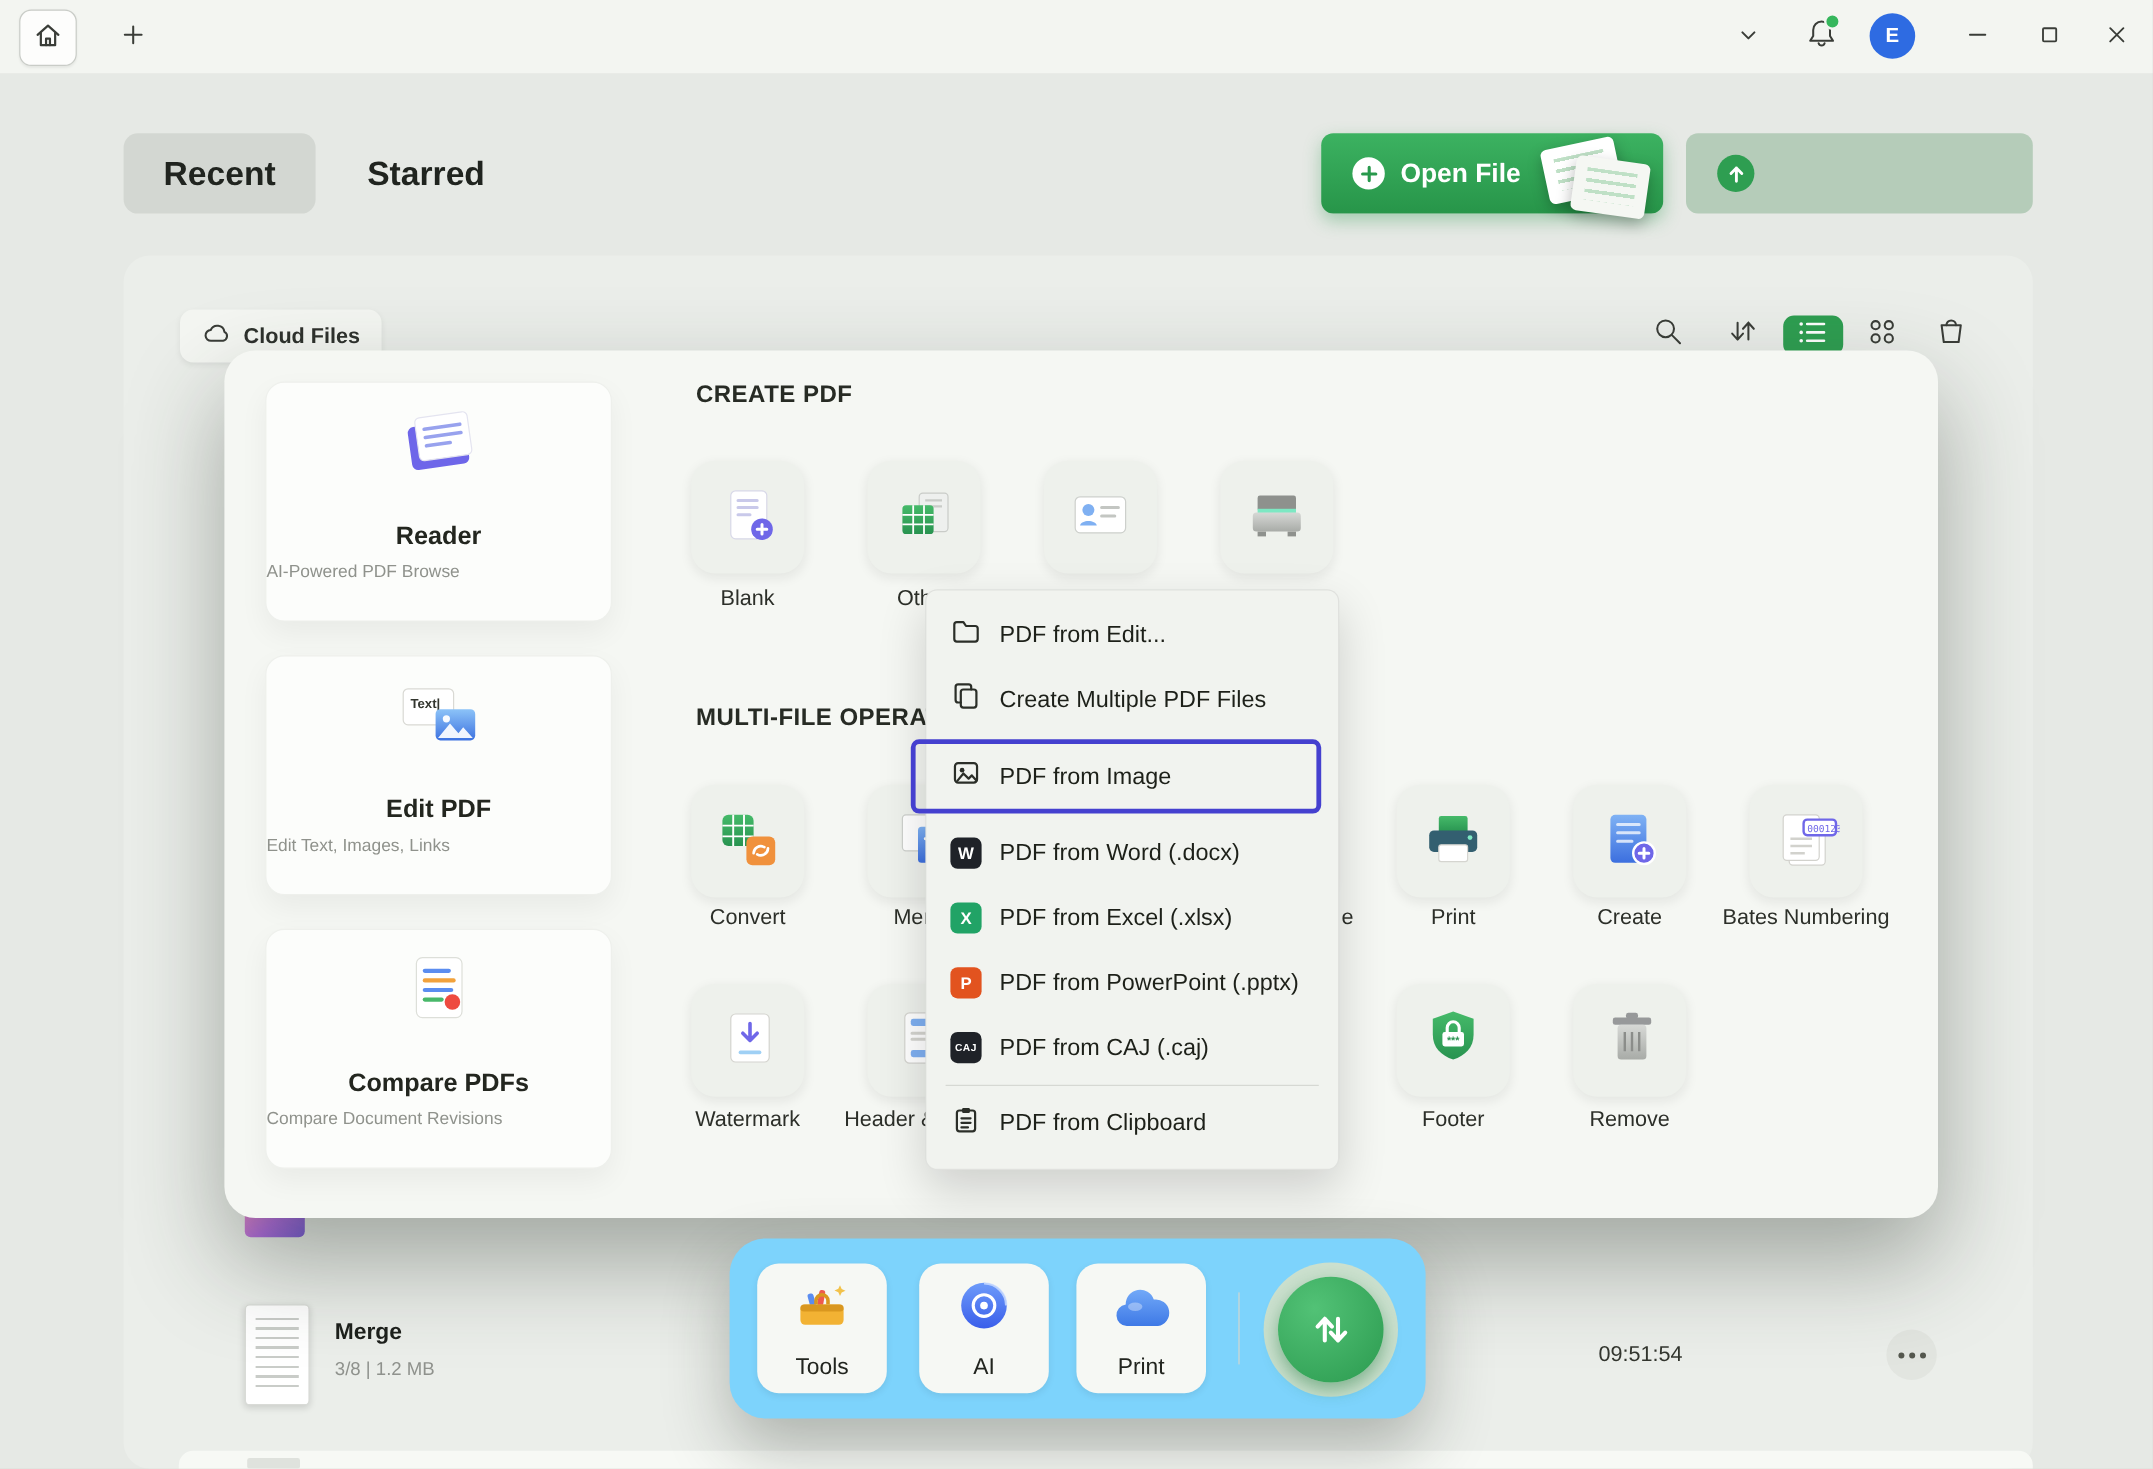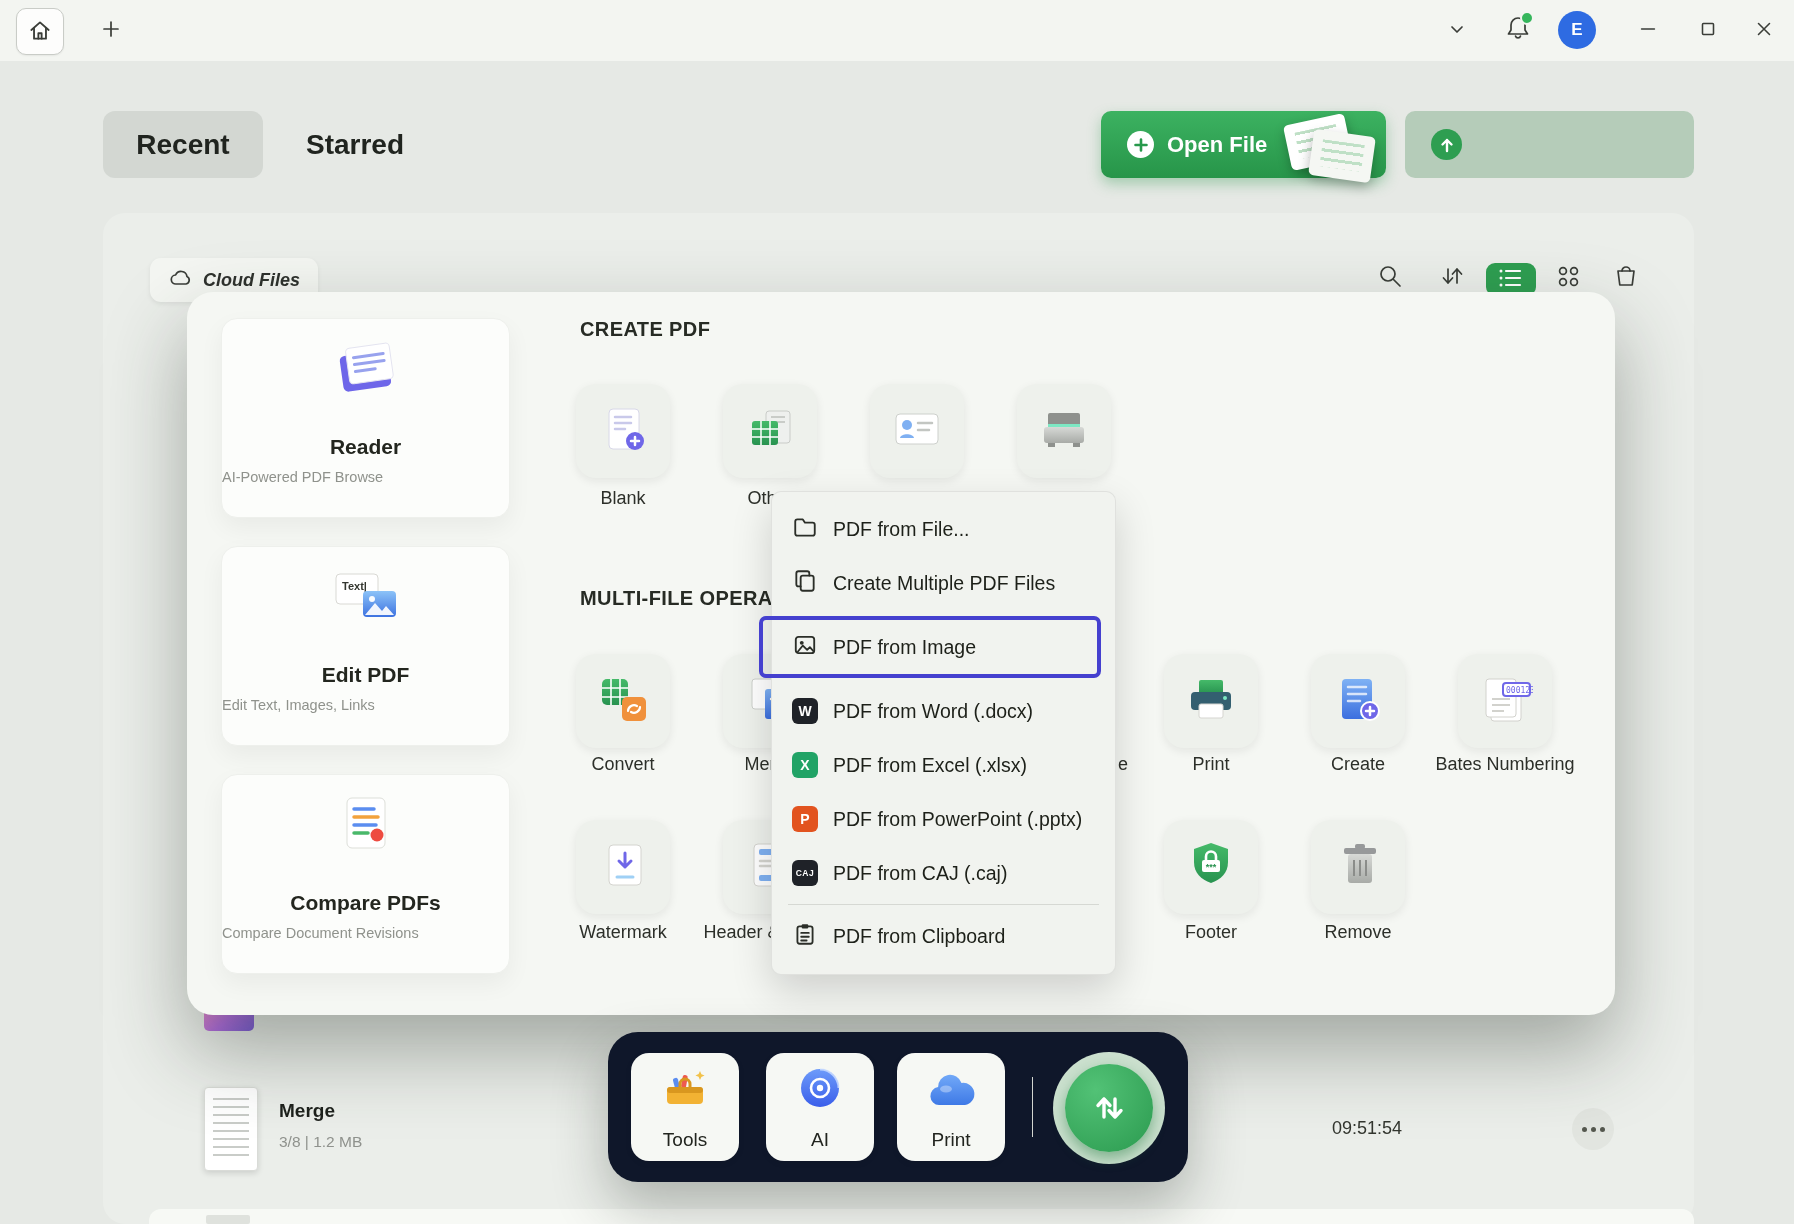--- a/index.html
+++ b/index.html
@@ -33,21 +33,21 @@
            background:repeating-linear-gradient(#bfe0c6 0 3px,transparent 3px 9px);}
   .upload{left:1405px;top:111px;width:289px;height:67px;border-radius:10px;background:#b5ccb9;}
   .up-circ{position:absolute;left:26px;top:18px;width:31px;height:31px;border-radius:50%;background:#2e9e51;}
   .up-label{position:absolute;left:70px;top:0;height:67px;display:flex;align-items:center;
             color:#1d3a26;font-size:21px;font-weight:600;}
 
   
   .panel{left:103px;top:213px;width:1591px;height:1011px;border-radius:22px;background:#ebeeea;}
   .cloudchip{left:150px;top:258px;height:44px;padding:0 18px;display:flex;align-items:center;gap:9px;
              background:#f4f6f2;border-radius:11px;box-shadow:0 2px 5px rgba(0,0,0,.07);
-             font-size:18px;font-weight:600;color:#2e312d;z-index:2;font-style:italic;}
+             font-size:18px;font-weight:600;color:#2e312d;z-index:2;}
   .pic{z-index:2;}
   .greenpill{left:1486px;top:263px;width:50px;height:33px;border-radius:9px;background:#2e9e51;z-index:2;}
 
   .thumb-pink{left:204px;top:995px;width:50px;height:36px;border-radius:5px;z-index:1;
               background:linear-gradient(135deg,#f08ac0,#b06ae0 55%,#7a5bd8);}
   .thumb-doc{left:204px;top:1087px;width:52px;height:82px;background:#fff;border:1px solid #d9dbd7;
              border-radius:4px;box-shadow:0 2px 6px rgba(0,0,0,.14);z-index:1;}
   .thumb-doc i{position:absolute;left:8px;right:8px;top:10px;height:60px;
                background:repeating-linear-gradient(#c9ccc8 0 2px,transparent 2px 8px);}
   .rowname{left:279px;top:1100px;font-size:19px;font-weight:600;color:#1d201c;z-index:1;}
@@ -84,21 +84,21 @@
           border-radius:7px;pointer-events:none;}
   .mi{stroke:#2b2e28;stroke-width:1.7;fill:none;stroke-linecap:round;stroke-linejoin:round;}
   .badge{width:26px;height:26px;border-radius:6px;color:#fff;display:flex;align-items:center;
          justify-content:center;font-weight:700;font-size:14px;flex:none;}
   .bw{background:#1f2228;} .bx{background:#21a366;} .bp{background:#e2531f;}
   .bc{background:#1f2228;font-size:8.5px;letter-spacing:.5px;}
   .msep{height:1px;background:#d6d8d3;margin:4px 16px;}
   .mlabel{white-space:nowrap;}
 
   
-  .dock{left:608px;top:1032px;width:580px;height:150px;border-radius:30px;background:#0f172a;
+  .dock{left:608px;top:1032px;width:580px;height:150px;border-radius:30px;background:#7dd3fc;
         box-shadow:0 24px 55px rgba(30,40,30,.30);z-index:20;}
   .dtile{position:absolute;top:21px;width:108px;height:108px;border-radius:18px;background:#f6f8f4;
          box-shadow:0 2px 6px rgba(0,0,0,.08);}
   .dtile .di{position:absolute;left:0;top:12px;width:100%;display:flex;justify-content:center;}
   .dtile .dl{position:absolute;left:0;bottom:10px;width:100%;text-align:center;
              font-size:19px;color:#22251f;}
   .dsep{position:absolute;left:424px;top:45px;width:1px;height:60px;background:#d3d6d0;}
   .gbtn{position:absolute;left:445px;top:20px;width:112px;height:112px;border-radius:50%;background:#cbe0ce;}
   .gbtn-in{position:absolute;inset:12px;border-radius:50%;background:radial-gradient(circle at 35% 30%,#52c276,#2b9a4f);
            box-shadow:0 6px 14px rgba(30,120,60,.45);display:flex;align-items:center;justify-content:center;}
@@ -514,21 +514,21 @@
     <div class="abs tlabel" style="left:944px;top:630px;">Footer</div>
     <div class="abs tlabel" style="left:1091px;top:630px;">Remove</div>
 
     <div class="abs menu">
       <div class="mitem">
         <span>
           <svg width="26" height="26" viewBox="0 0 24 24" class="mi">
               <path d="M3 7a2 2 0 0 1 2-2h5l2 3h7a2 2 0 0 1 2 2v8a2 2 0 0 1-2 2H5a2 2 0 0 1-2-2z"></path>
             </svg>
         </span>
-        <span class="mlabel">PDF from File...</span>
+        <span class="mlabel">PDF from Edit...</span>
       </div>
       <div class="mitem">
         <span>
           <svg width="26" height="26" viewBox="0 0 24 24" class="mi">
               <rect x="8" y="7" width="12" height="14" rx="2"></rect>
               <path d="M16 7V5a2 2 0 0 0-2-2H6a2 2 0 0 0-2 2v10a2 2 0 0 0 2 2h2"></path>
             </svg>
         </span>
         <span class="mlabel">Create Multiple PDF Files</span>
       </div>

